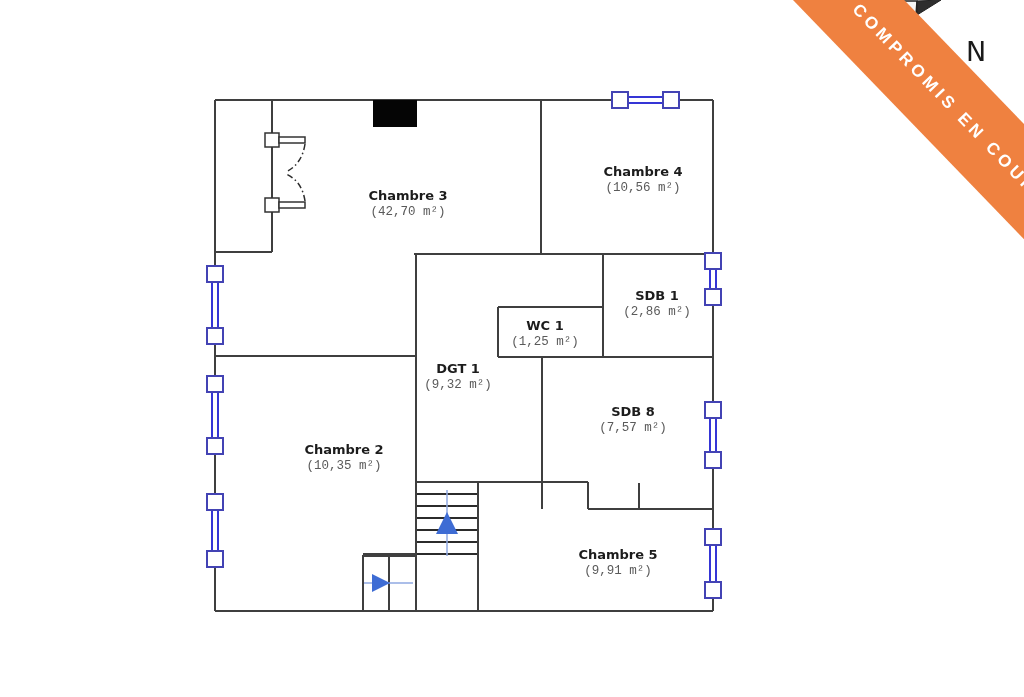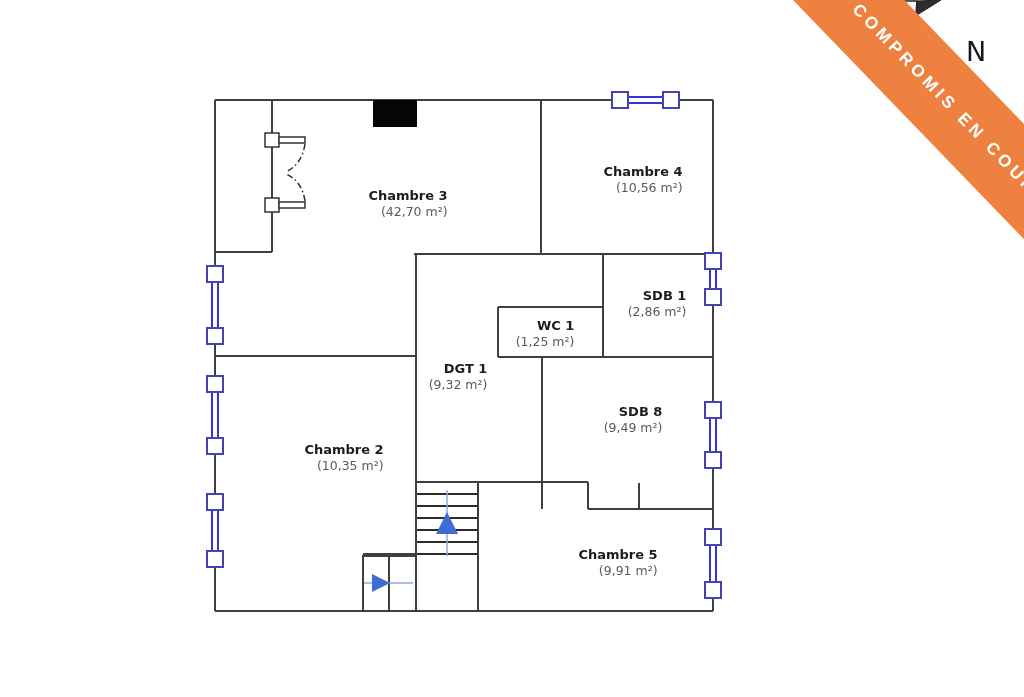--- a/index.html
+++ b/index.html
@@ -8,23 +8,23 @@
   .plan-svg{position:absolute;left:0;top:0;}
   .walls line{stroke:#3f3f3f;stroke-width:2;shape-rendering:crispEdges;}
   .walls line.thick{stroke-width:4;}
   .walls line.thin{stroke-width:1.5;}
   .treads line{stroke:#2b2b2b;stroke-width:1.5;shape-rendering:crispEdges;}
   .win line{stroke:#3535d6;stroke-width:2;shape-rendering:crispEdges;}
   .win rect.mask{fill:#ffffff;stroke:none;}
   .win rect.cap{fill:#ffffff;stroke:#4343b4;stroke-width:2;shape-rendering:crispEdges;}
   .door rect{fill:#ffffff;stroke:#333333;stroke-width:1.5;}
   .door path{fill:none;stroke:#2b2b2b;stroke-width:1.5;stroke-dasharray:6 3 1.5 3;}
-  .room-label{position:absolute;transform:translate(-50%,-50%);text-align:right;white-space:nowrap;}
+  .room-label{position:absolute;transform:translate(-50%,-50%);text-align:center;white-space:nowrap;}
   .room-name{font-size:13px;font-weight:bold;color:#1c1c1c;line-height:17px;}
-  .room-area{font-size:12.5px;color:#5a5a5a;line-height:16px;}
+  .room-area{font-size:12.5px;color:#5a5a5a;line-height:16px;font-family:Liberation Mono, monospace;}
   .banner{position:absolute;left:670px;top:65px;width:560px;height:80px;background:#ef8140;
           transform:rotate(46deg);display:flex;align-items:center;justify-content:center;
           color:#ffffff;font-family:"Liberation Sans",sans-serif;font-weight:700;
           font-size:17px;letter-spacing:4px;white-space:nowrap;}
   .compass-n{position:absolute;left:966px;top:36px;font-size:27px;color:#1a1a1a;
              font-family:"DejaVu Sans",sans-serif;}
 </style>
 </head>
 <body>
 
@@ -166,21 +166,21 @@
   <div class="room-label" style="left:545px;top:333px">
     <div class="room-name">WC 1</div>
     <div class="room-area">(1,25 m²)</div>
   </div>
   <div class="room-label" style="left:458px;top:376px">
     <div class="room-name">DGT 1</div>
     <div class="room-area">(9,32 m²)</div>
   </div>
   <div class="room-label" style="left:633px;top:419px">
     <div class="room-name">SDB 8</div>
-    <div class="room-area">(9,49 m²)</div>
+    <div class="room-area">(7,57 m²)</div>
   </div>
   <div class="room-label" style="left:344px;top:457px">
     <div class="room-name">Chambre 2</div>
     <div class="room-area">(10,35 m²)</div>
   </div>
   <div class="room-label" style="left:618px;top:562px">
     <div class="room-name">Chambre 5</div>
     <div class="room-area">(9,91 m²)</div>
   </div>
 

